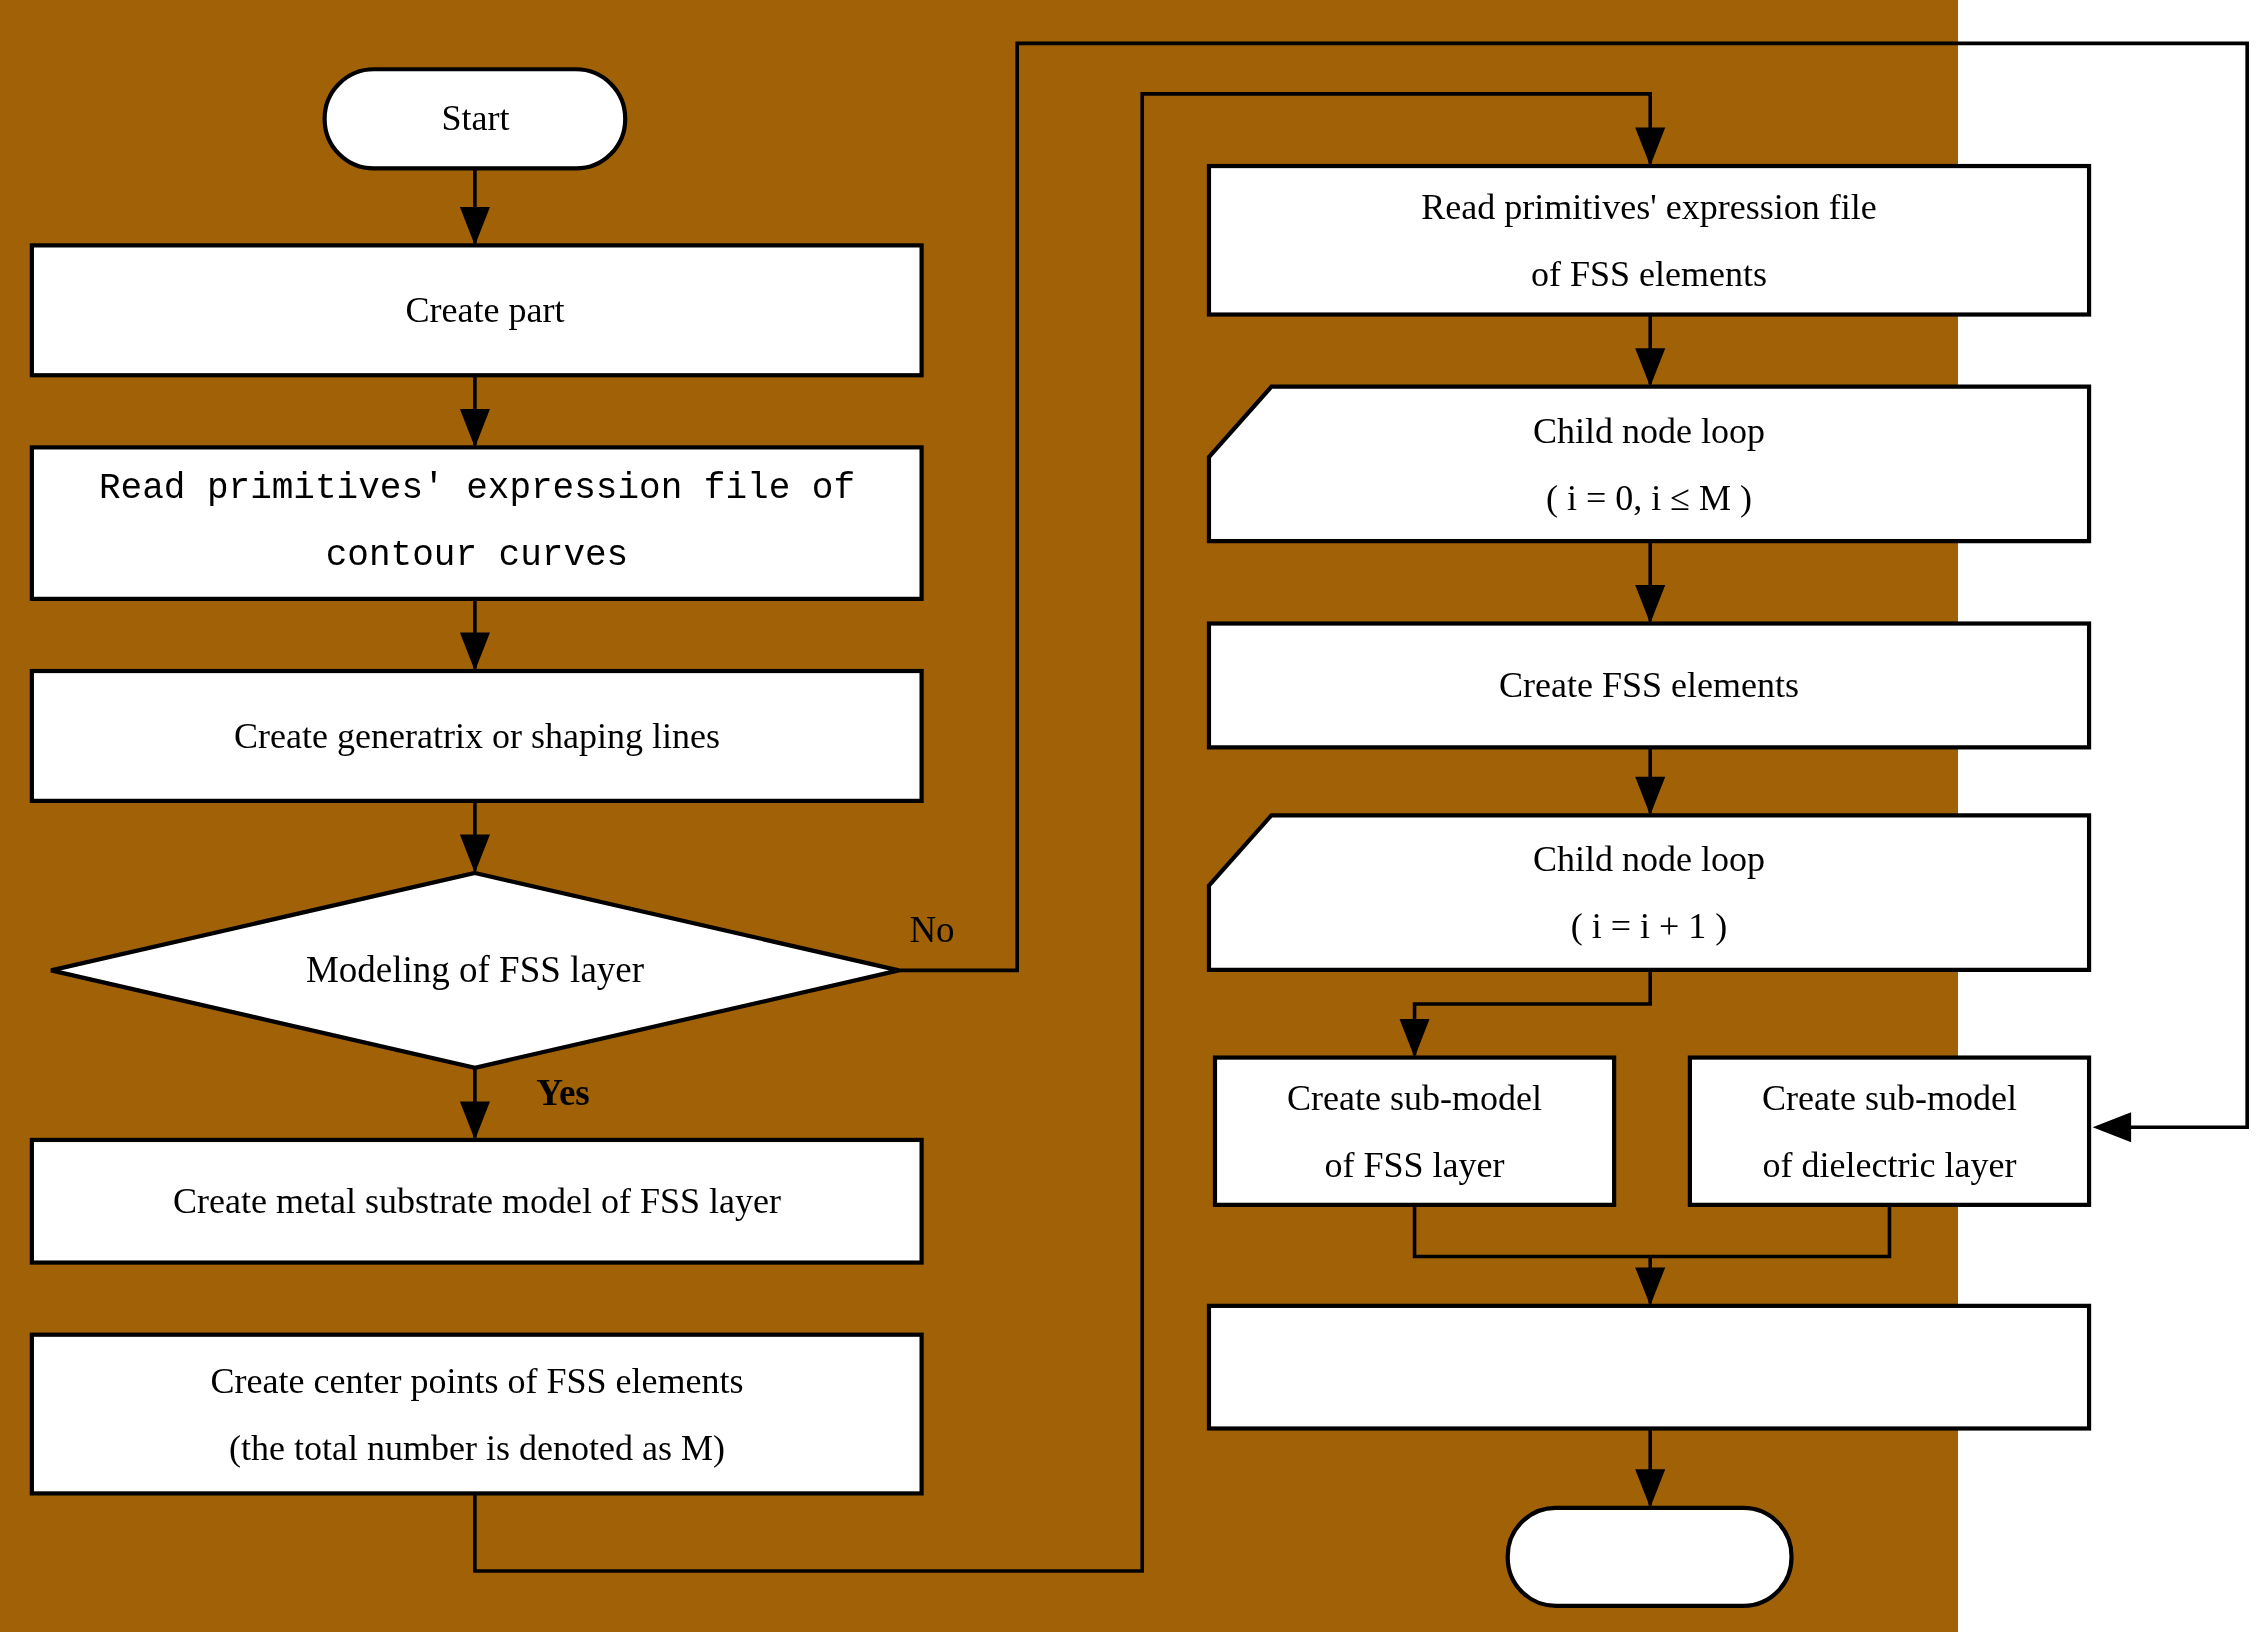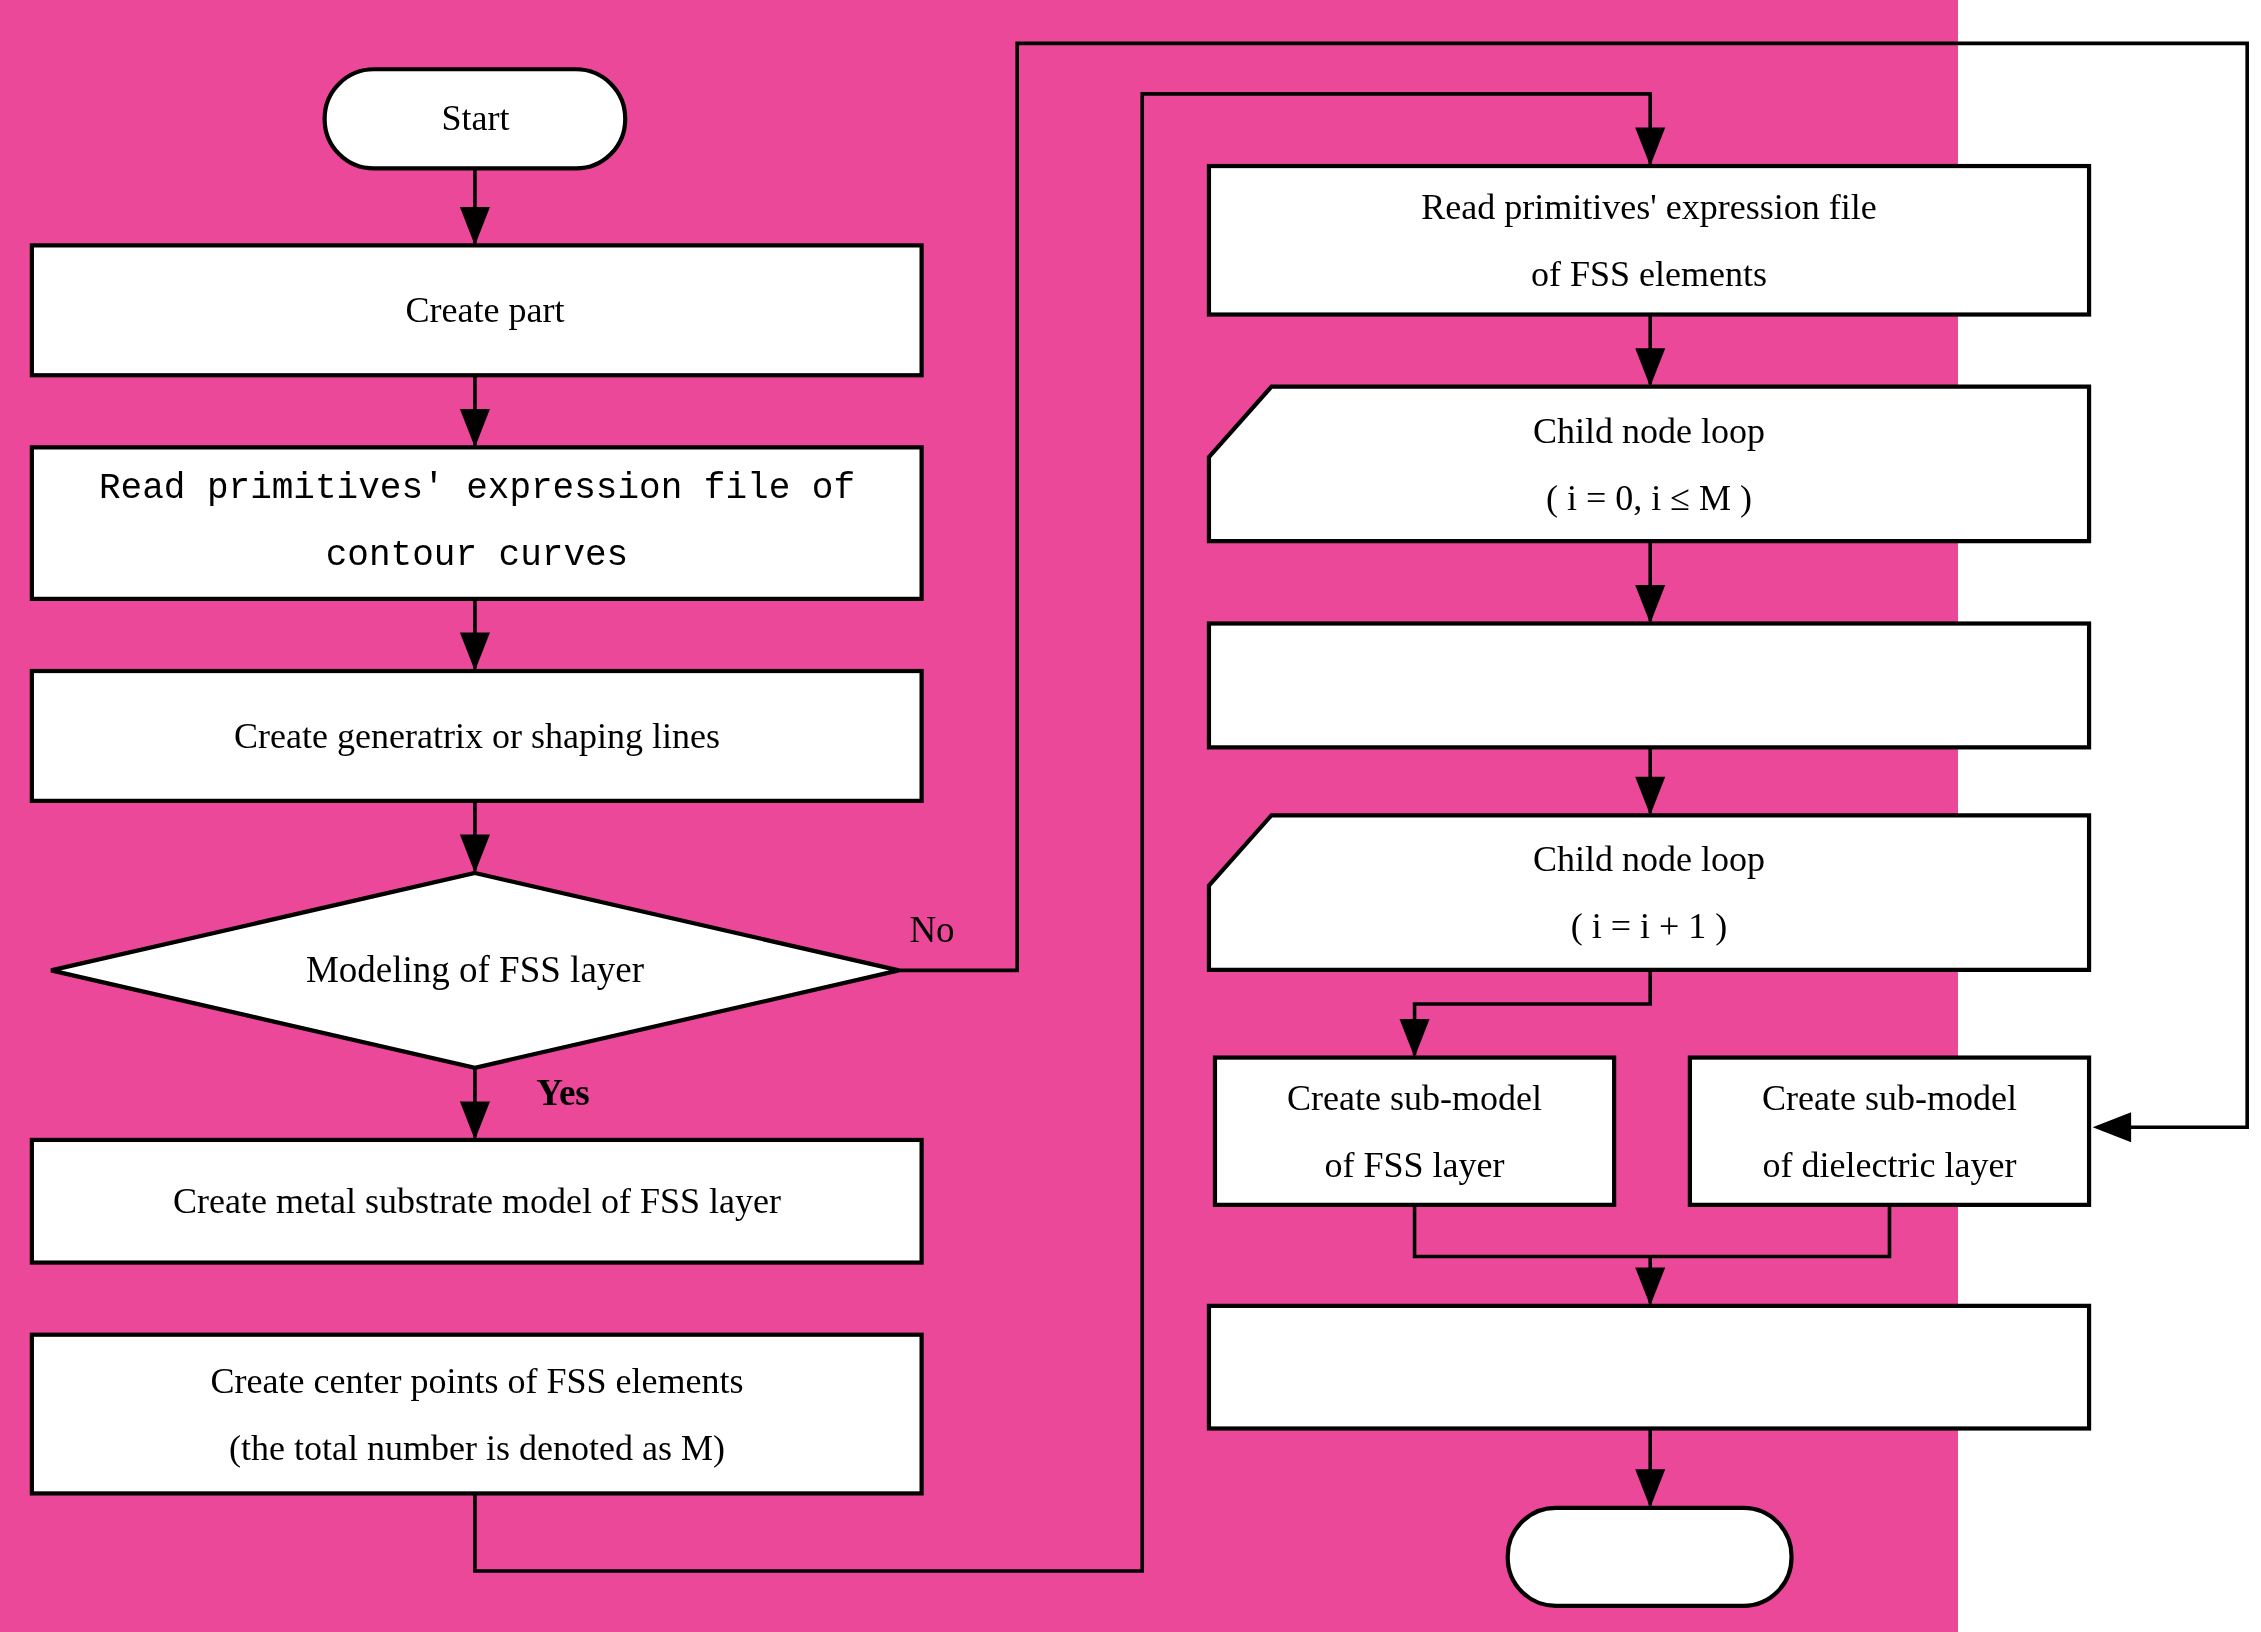--- a/index.html
+++ b/index.html
@@ -1,19 +1,19 @@
 <!DOCTYPE html>
 <html style="font-size:9.6px"><head>
 <meta charset="utf-8">
 <style>
   html,body{margin:0;padding:0;background:#ffffff;}
   #canvas{
     position:relative;
     width:1958px;height:1633px;
-    background:#ec4899;
+    background:#a16207;
     font-family:"Liberation Serif","DejaVu Serif",serif;
     color:#000;
   }
   #shapes{position:absolute;left:0;top:0;}
   .node-label{
     position:absolute;
     display:flex;align-items:center;justify-content:center;
     text-align:center;
     white-space:pre-line;
     font-size:36px;line-height:1.85;
@@ -106,20 +106,21 @@
 
   <div class="node-label" style="left:32px;top:1335px;width:890px;height:159px;">Create center points of FSS elements
 (the total number is denoted as M)</div>
 
   <div class="node-label" style="left:1209px;top:166px;width:880px;height:149px;">Read primitives'  expression file
 of FSS elements</div>
 
   <div class="node-label" style="left:1209px;top:387px;width:880px;height:155px;">Child node loop
 ( i = 0, i ≤ M )</div>
 
+  <div class="node-label" style="left:1209px;top:623px;width:880px;height:124px;">Create FSS elements</div>
 
   <div class="node-label" style="left:1209px;top:815px;width:880px;height:155px;">Child node loop
 ( i = i + 1 )</div>
 
   <div class="node-label" style="left:1215px;top:1058px;width:399px;height:147px;">Create sub-model
 of FSS layer</div>
 
   <div class="node-label" style="left:1690px;top:1058px;width:399px;height:147px;">Create sub-model
 of dielectric layer</div>
 

